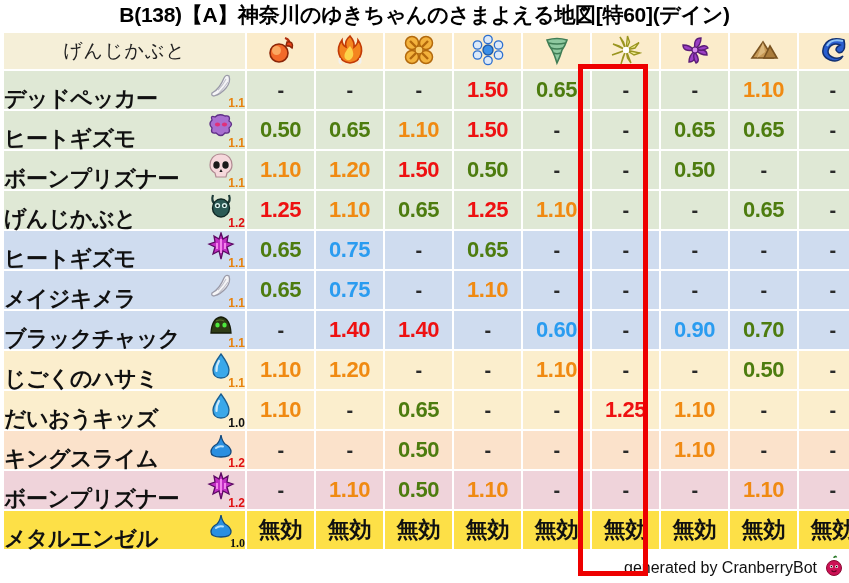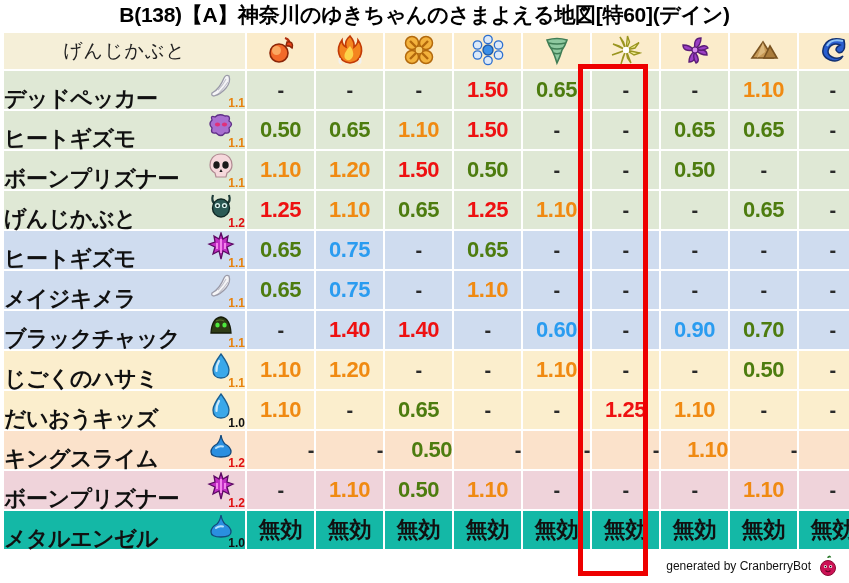--- a/index.html
+++ b/index.html
@@ -116,43 +116,43 @@
 
   td.val-cell.muko{
     font-size:22px;font-weight:bold;color:#111;
     letter-spacing:0px;
   }
 
   
   .bg-green td{background:#dfe8d5;}
   .bg-blue  td{background:#cfdcef;}
   .bg-cream td{background:#fbeecd;}
-  .bg-peach td{background:#fbe2cb;text-align:right;}
+  .bg-peach td{background:#fbe2cb;}
   .bg-pink  td{background:#efd3da;}
-  .bg-gray  td{background:#14b8a6;}
+  .bg-gray  td{background:#fde047;font-family:Liberation Serif, serif;}
 
   
   #hl-box{
     position:absolute;
     left:578px;
     top:33px;
     width:70px;
     height:512px;
     border:5px solid #ee0000;
     box-sizing:border-box;
     pointer-events:none;
     z-index:20;
   }
 
   
   #footer{
     position:absolute;
-    right:10px;bottom:6px;
-    display:flex;align-items:center;gap:6px;
-    font-size:12px;color:#111;
+    right:4px;bottom:6px;
+    display:flex;align-items:flex-end;gap:6px;
+    font-size:16px;color:#111;
   }
   #footer .berry{
     width:22px;height:22px;display:inline-block;
   }
 </style>
 </head>
 <body>
 
 <div id="page-title">B(138)【A】神奈川のゆきちゃんのさまよえる地図[特60](デイン)</div>
 

